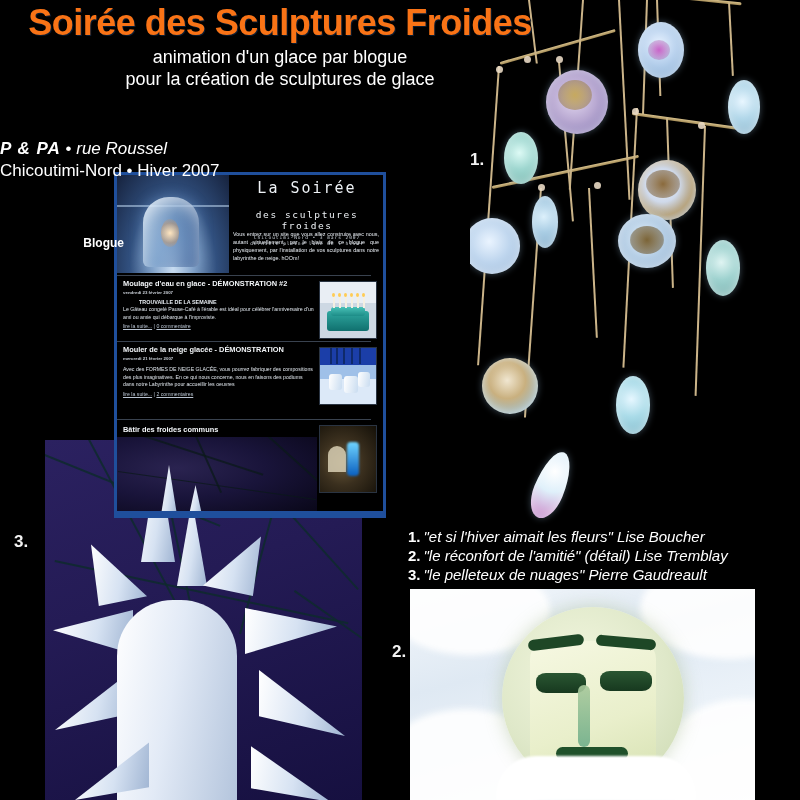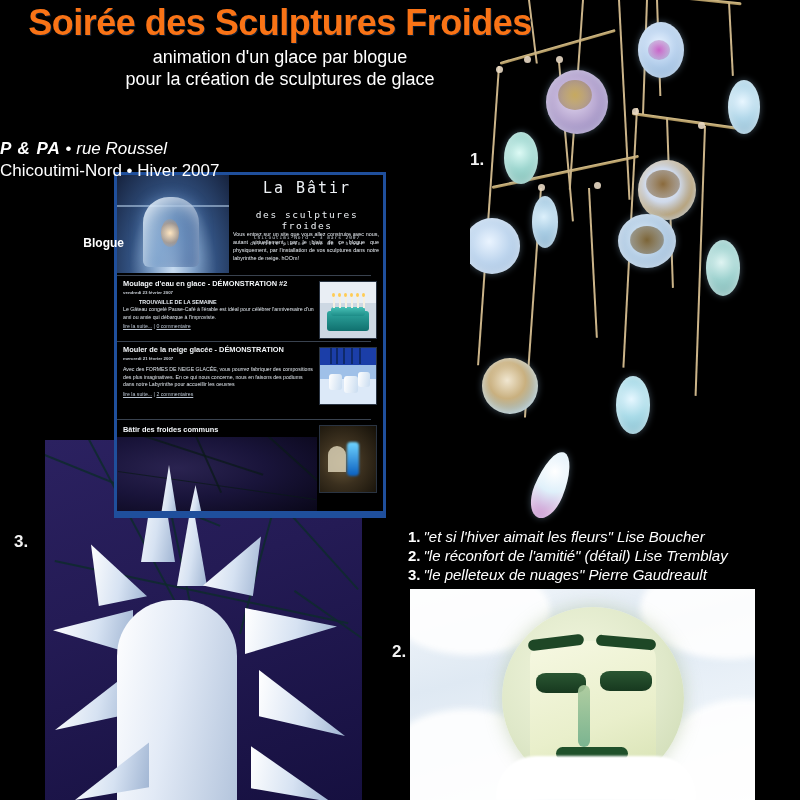--- a/index.html
+++ b/index.html
@@ -229,21 +229,21 @@
   <div id="blog-frame">
     <div id="blog-inner">
 
       <div class="blog-head">
         <div class="blog-head-photo">
           <div class="ice-horizon"></div>
           <div class="ice-block"></div>
           <div class="ice-core"></div>
         </div>
         <div class="blog-head-title">
-          <div class="bh-l1">La Bâtir</div>
+          <div class="bh-l1">La Soirée</div>
           <div class="bh-l2">des sculptures froides</div>
           <div class="bh-l3">Chicoutimi-Nord • 3 mars 2007</div>
           <div class="bh-l4">dernière pleine lune de l'hiver</div>
         </div>
         <div class="blog-intro">Vous entrez sur un site que vous allez construire avec nous, autant virtuellement, par le biais de ce blogue que physiquement, par l'installation de vos sculptures dans notre labyrinthe de neige. hOOm!</div>
       </div>
 
       <div class="p-sep" style="top:100px;"></div>
       <div class="post" style="top:104px;">
         <div class="thumb">

